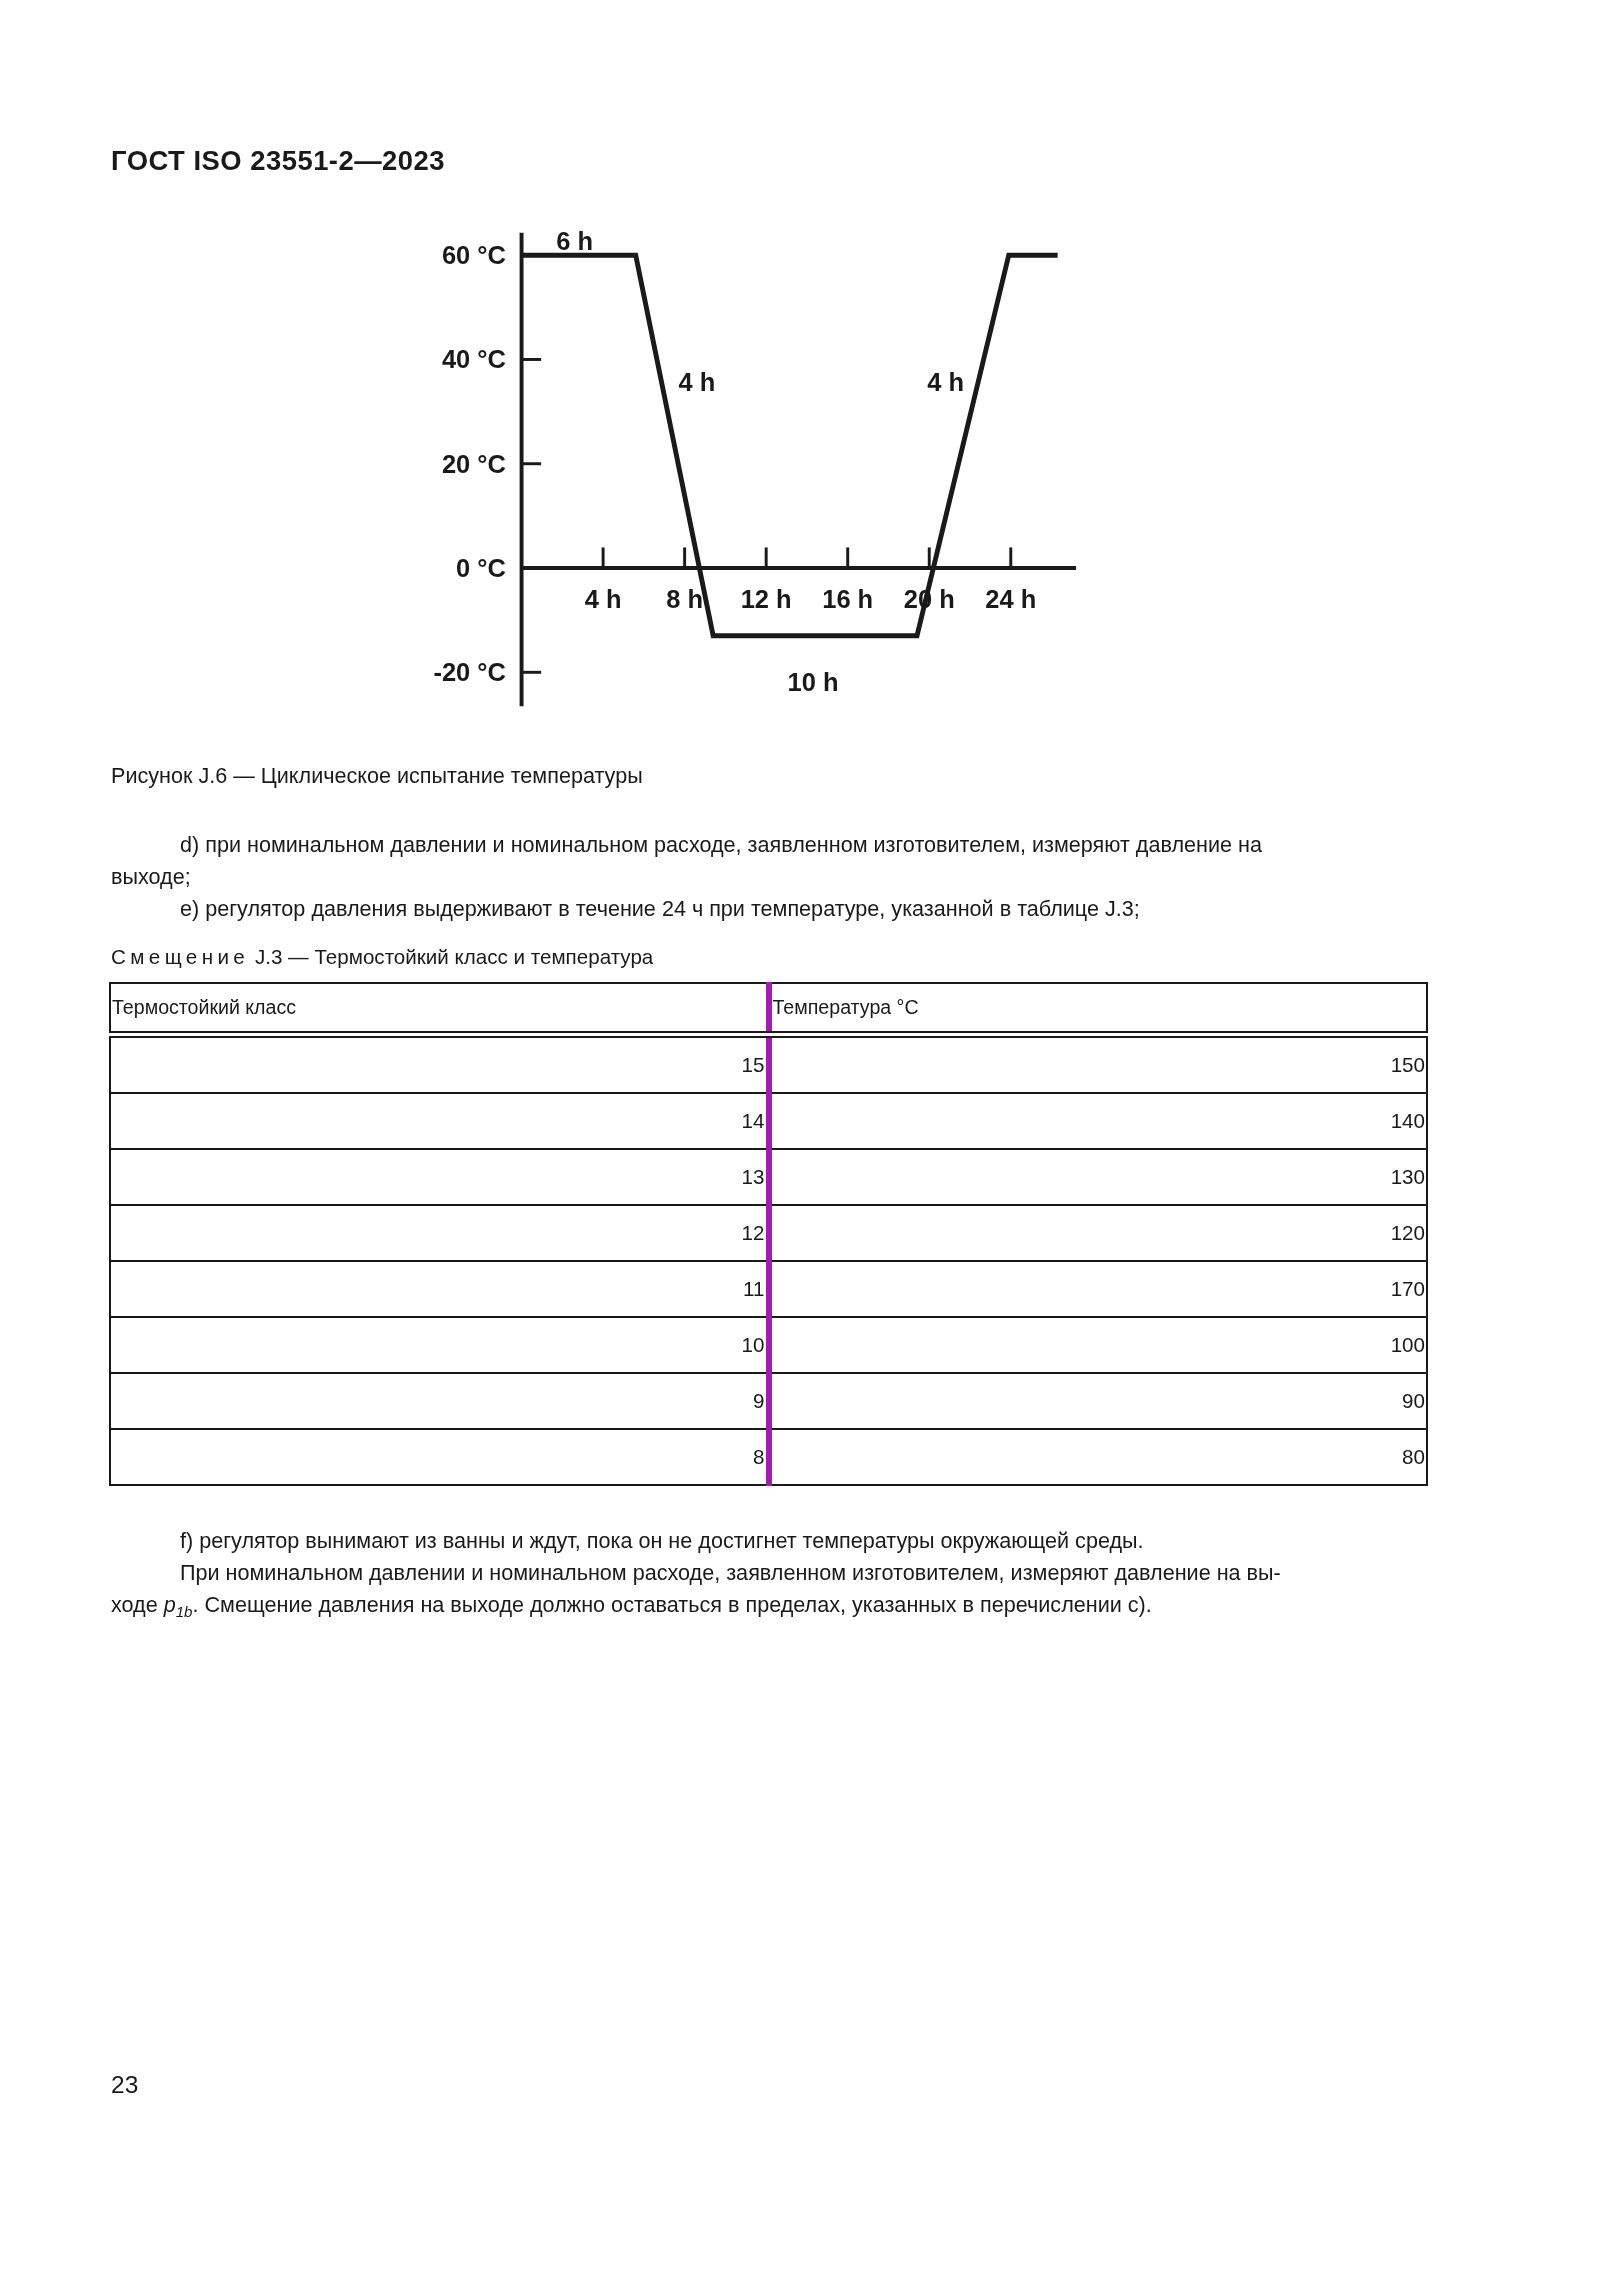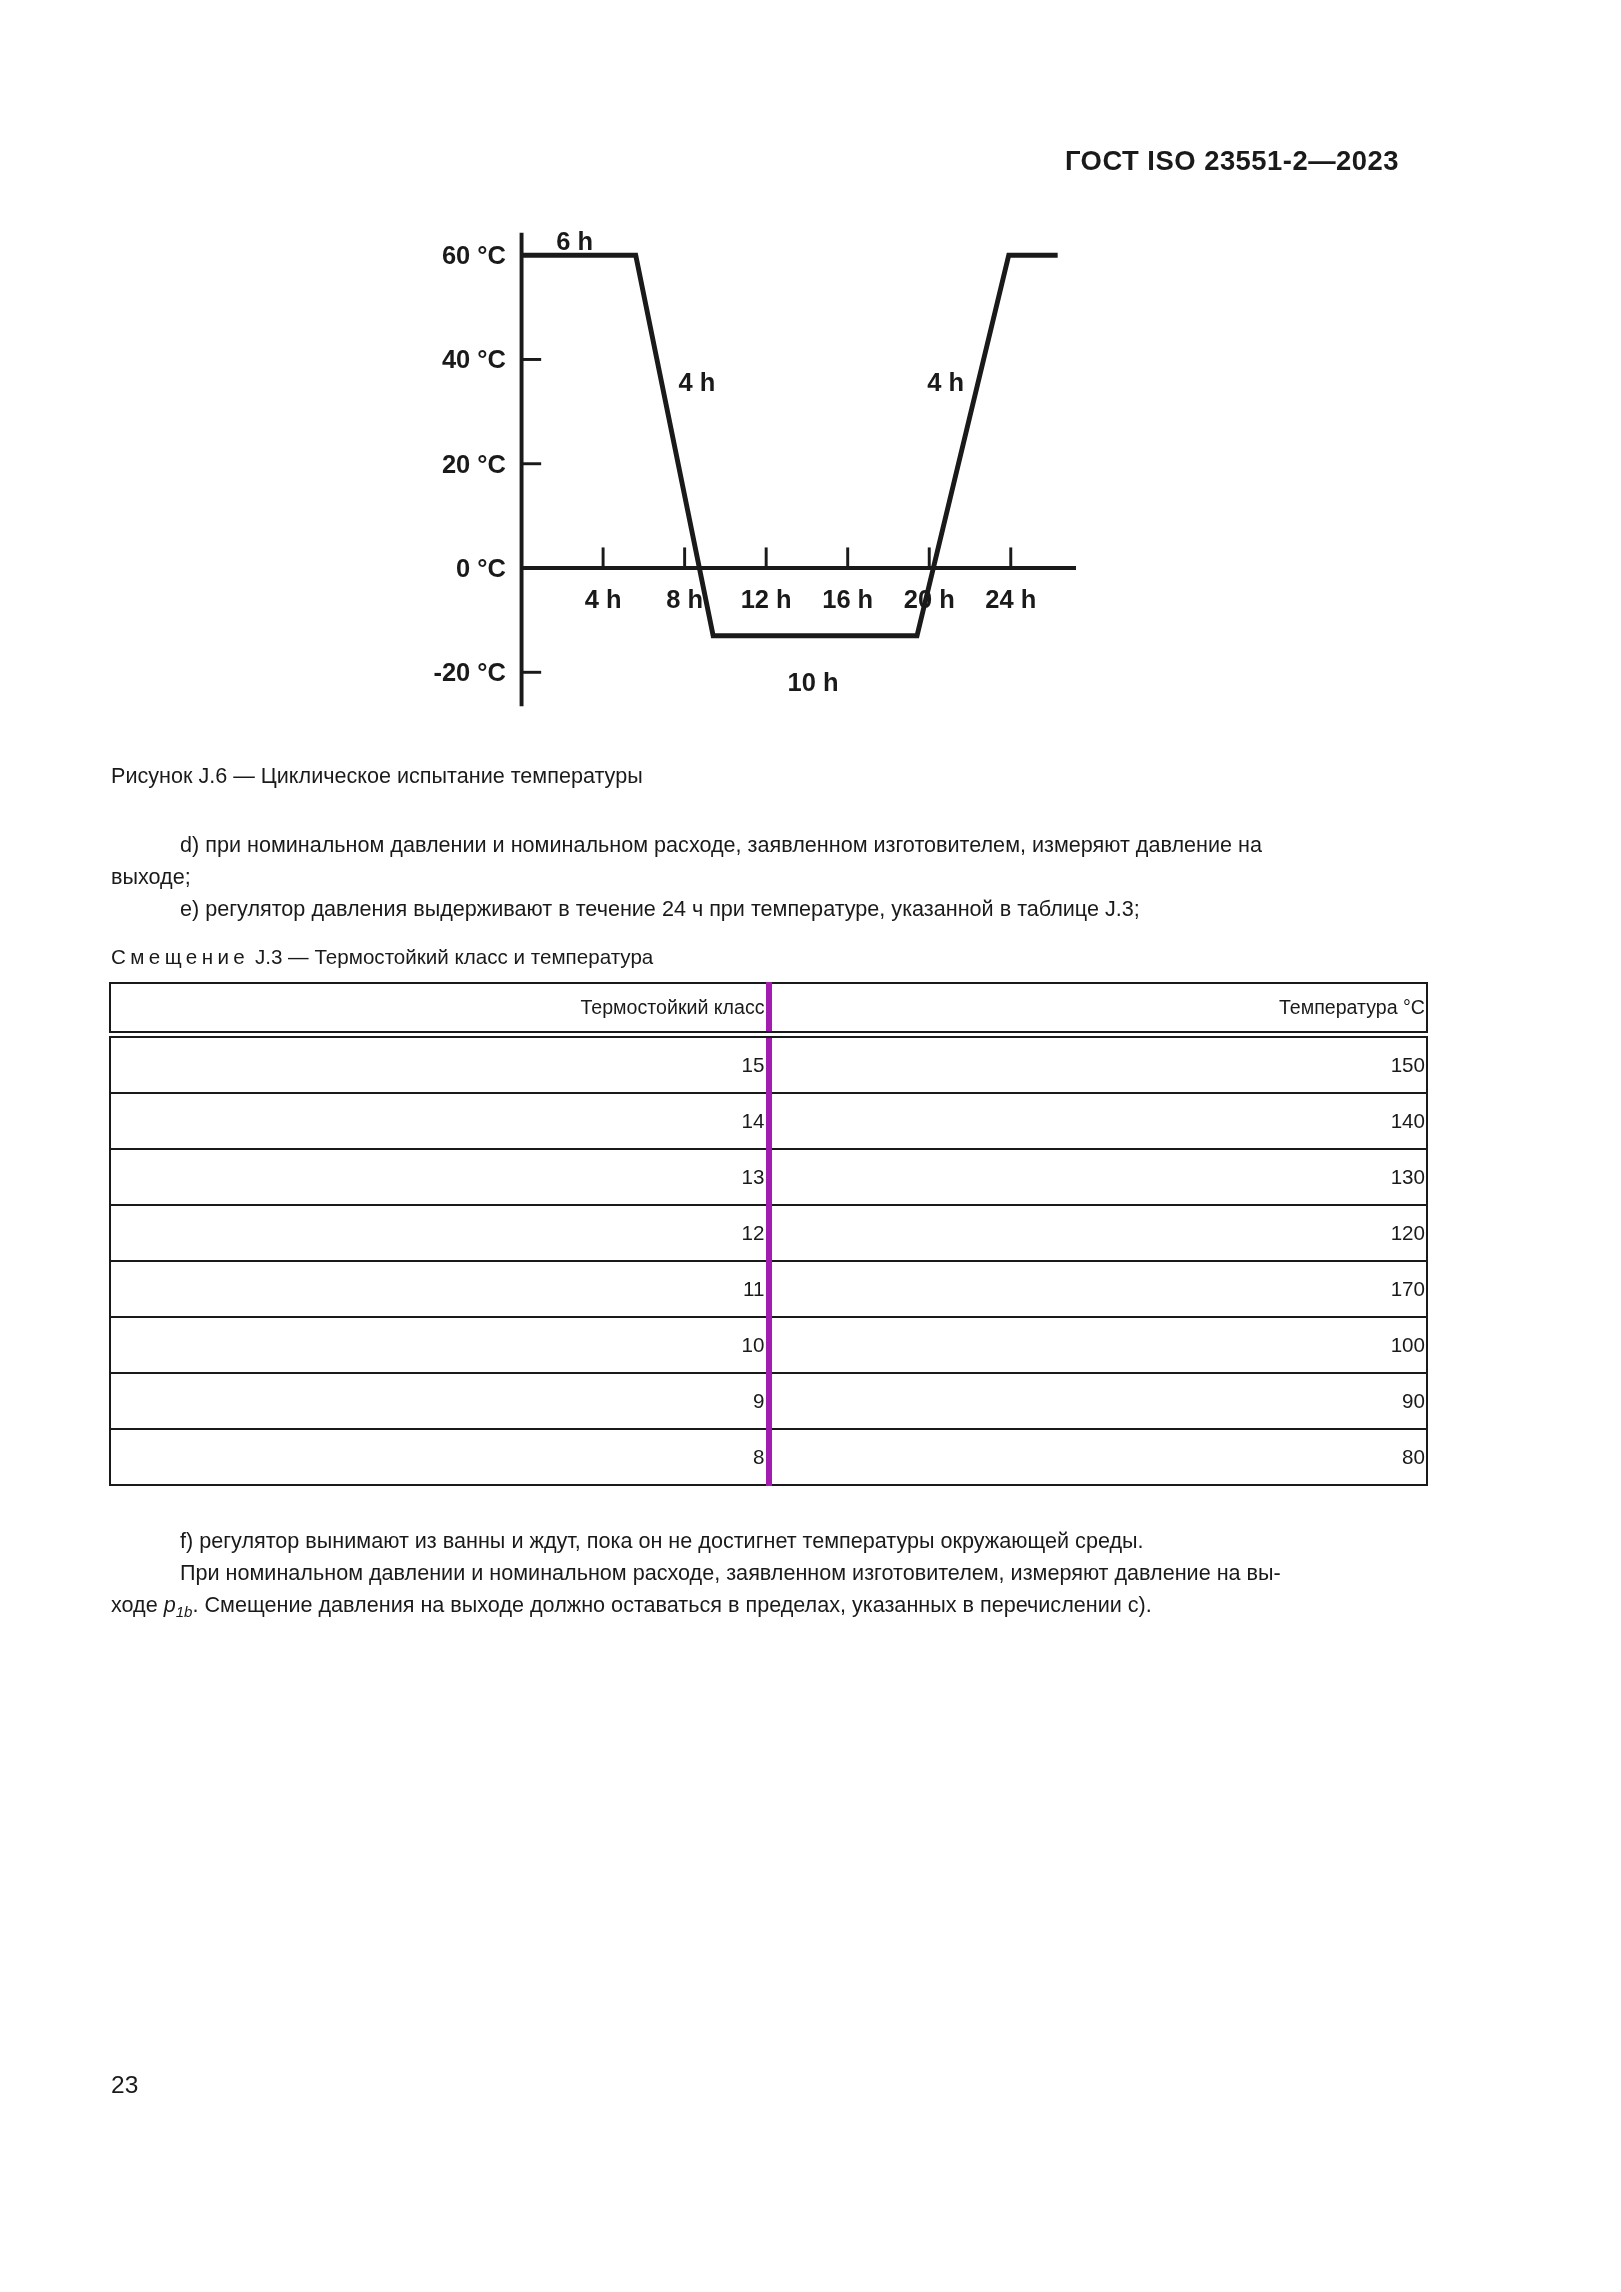--- a/index.html
+++ b/index.html
@@ -1,37 +1,37 @@
 <!DOCTYPE html>
 <html><head>
 <meta charset="utf-8">
 <style>
   html,body{margin:0;padding:0;background:#e8e8e8}
   .page{position:relative;width:1621px;height:2293px;background:#ffffff;
         font-family:"Liberation Sans",sans-serif;color:#1a1a1a;overflow:hidden;margin:0 auto}
-  .doc-header{position:absolute;left:95px;top:145px;width:1304px;text-align:right;
+  .doc-header{position:absolute;left:111px;top:145px;width:1304px;
         font-size:27.4px;font-weight:bold;letter-spacing:0.5px}
   #chart{position:absolute;left:402px;top:221px}
   .axis{stroke:#1a1a1a;stroke-width:4;fill:none}
   .tick{stroke:#1a1a1a;stroke-width:3;fill:none}
   .curve{stroke:#1a1a1a;stroke-width:5;fill:none;stroke-linejoin:miter}
   .chart-lbl{font-family:"Liberation Sans",sans-serif;font-size:26px;font-weight:bold;fill:#1a1a1a}
   .anchor-mid{text-anchor:middle}
   .anchor-end{text-anchor:end}
   .fig-caption{position:absolute;left:111px;top:763px;width:1317px;font-size:21.6px}
   .text-block{position:absolute;left:111px;width:1317px;font-size:21.6px;line-height:32px}
   .block-1{top:829px}
   .block-2{top:1525px;line-height:32px}
   .line{display:block;white-space:nowrap}
   .indent{text-indent:69px}
   .table-caption{position:absolute;left:111px;top:945px;width:1317px;font-size:20.6px}
   .spaced{letter-spacing:4.4px}
   .j3{position:absolute;left:109px;top:982px;width:1319px;border-collapse:collapse;
       border:2px solid #1a1a1a;border-top-width:2.9px;table-layout:fixed}
-  .j3 th{height:45px;font-size:19.6px;font-weight:normal;text-align:right;vertical-align:middle;
+  .j3 th{height:45px;font-size:19.6px;font-weight:normal;text-align:left;vertical-align:middle;
       border-bottom:7.8px double #1a1a1a}
   .j3 td{height:52px;font-size:20.6px;text-align:right;vertical-align:middle}
   .j3 tbody tr + tr td{border-top:2.9px solid #1a1a1a}
   .j3 th + th,.j3 td + td{border-left:6px solid #a21caf}
   .p-var{font-style:italic}
   .p-sub{font-size:70%;vertical-align:-4.9px}
   .page-number{position:absolute;left:111px;top:2071px;width:1317px;text-align:left;font-size:24.5px}
 </style>
 </head>
 <body>

